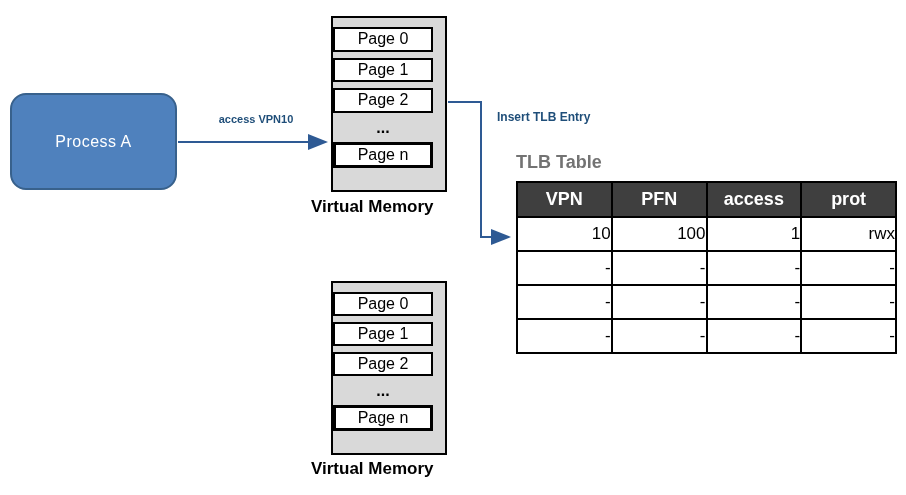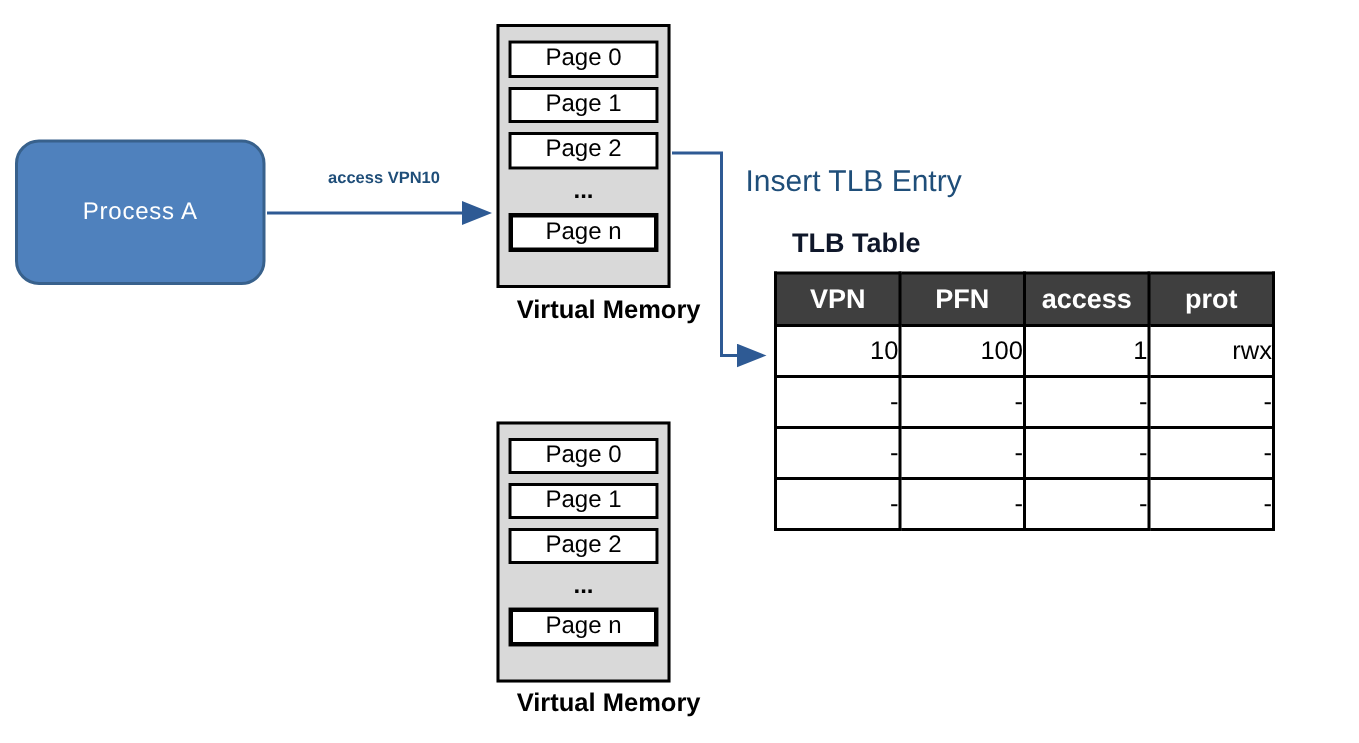--- a/index.html
+++ b/index.html
@@ -21,53 +21,53 @@
   .process-b{left:10px; top:321px; background:var(--process-b-fill); border:2px solid var(--process-b-border);}
 
   .connector-layer{position:absolute; left:0; top:0; width:906px; height:495px; pointer-events:none;}
 
   .arrow-label{
     position:absolute; left:185px; top:113px; width:142px;
     text-align:center; font-weight:bold; font-size:11px; color:var(--accent-text);
   }
   .insert-label{
     position:absolute; left:497px; top:110px;
-    font-weight:normal; font-size:20px; color:var(--accent-text);
+    font-weight:bold; font-size:12px; color:var(--accent-text);
   }
 
   .vm{
     position:absolute; width:116px; background:var(--vm-fill); border:2px solid #000;
-    display:flex; flex-direction:column; align-items:center; padding:9px 0 22px 0;
+    display:flex; flex-direction:column; align-items:flex-start; padding:9px 0 22px 0;
   }
   .vm-1{left:331px; top:16px; height:176px;}
   .vm-2{left:331px; top:281px; height:174px;}
   .page-box{
     width:100px; height:28px; background:#fff; border:2px solid #000;
     display:flex; align-items:center; justify-content:center;
     font-size:16px; margin-bottom:6px;
   }
   .page-ellipsis{
     width:100px; height:18px; background:transparent; border:none;
     font-weight:bold; font-size:16px; color:#000; margin-bottom:5px;
     display:flex; align-items:center; justify-content:center;
   }
   .page-last{border-width:3px; height:30px; margin-bottom:0;}
   .vm-caption{
-    position:absolute; width:156px; text-align:right;
+    position:absolute; width:156px; text-align:left;
     font-weight:bold; font-size:17px; color:#000;
   }
   .vm-caption-1{left:311px; top:197px;}
   .vm-caption-2{left:311px; top:459px;}
 
   .tlb-title{
-    position:absolute; left:528px; top:152px;
-    font-weight:bold; font-size:18px; color:#0f172a;
+    position:absolute; left:516px; top:152px;
+    font-weight:bold; font-size:18px; color:#737373;
   }
   table.tlb{
-    position:absolute; left:516px; top:181px; width:334px;
+    position:absolute; left:516px; top:181px; width:381px;
     border-collapse:collapse; table-layout:fixed;
   }
   table.tlb th{
     background:var(--table-header-bg); color:var(--table-header-text);
     font-weight:bold; font-size:18px; height:35px; border:2px solid #000;
     text-align:center;
   }
   table.tlb td{
     background:#fff; color:#000; font-size:17px; height:34px;
     border:2px solid #000; text-align:right;

